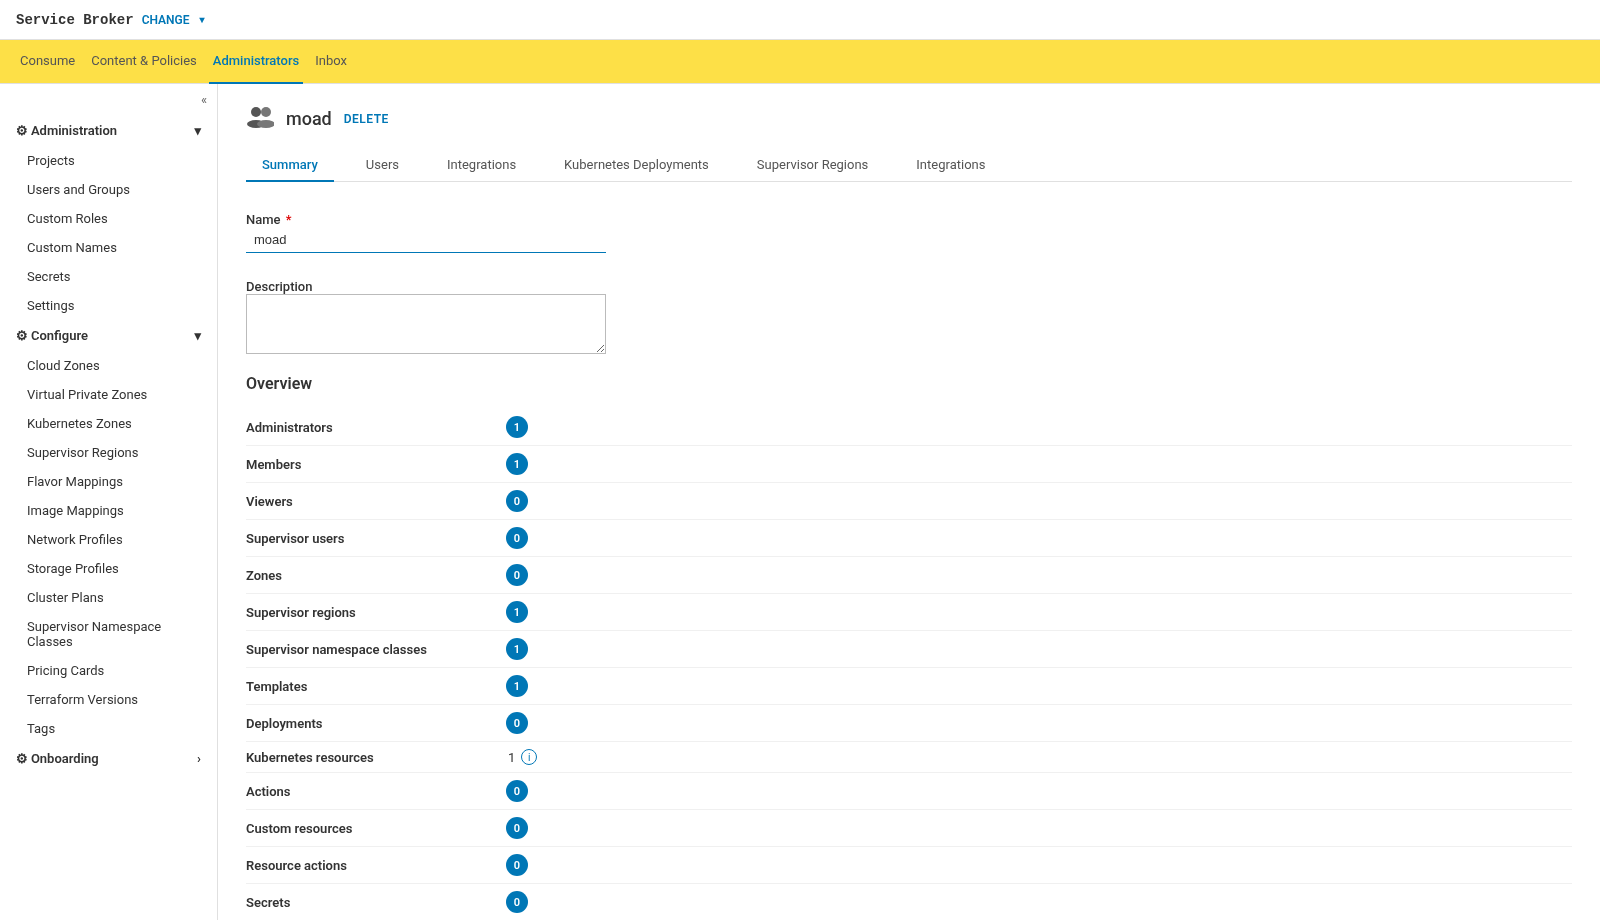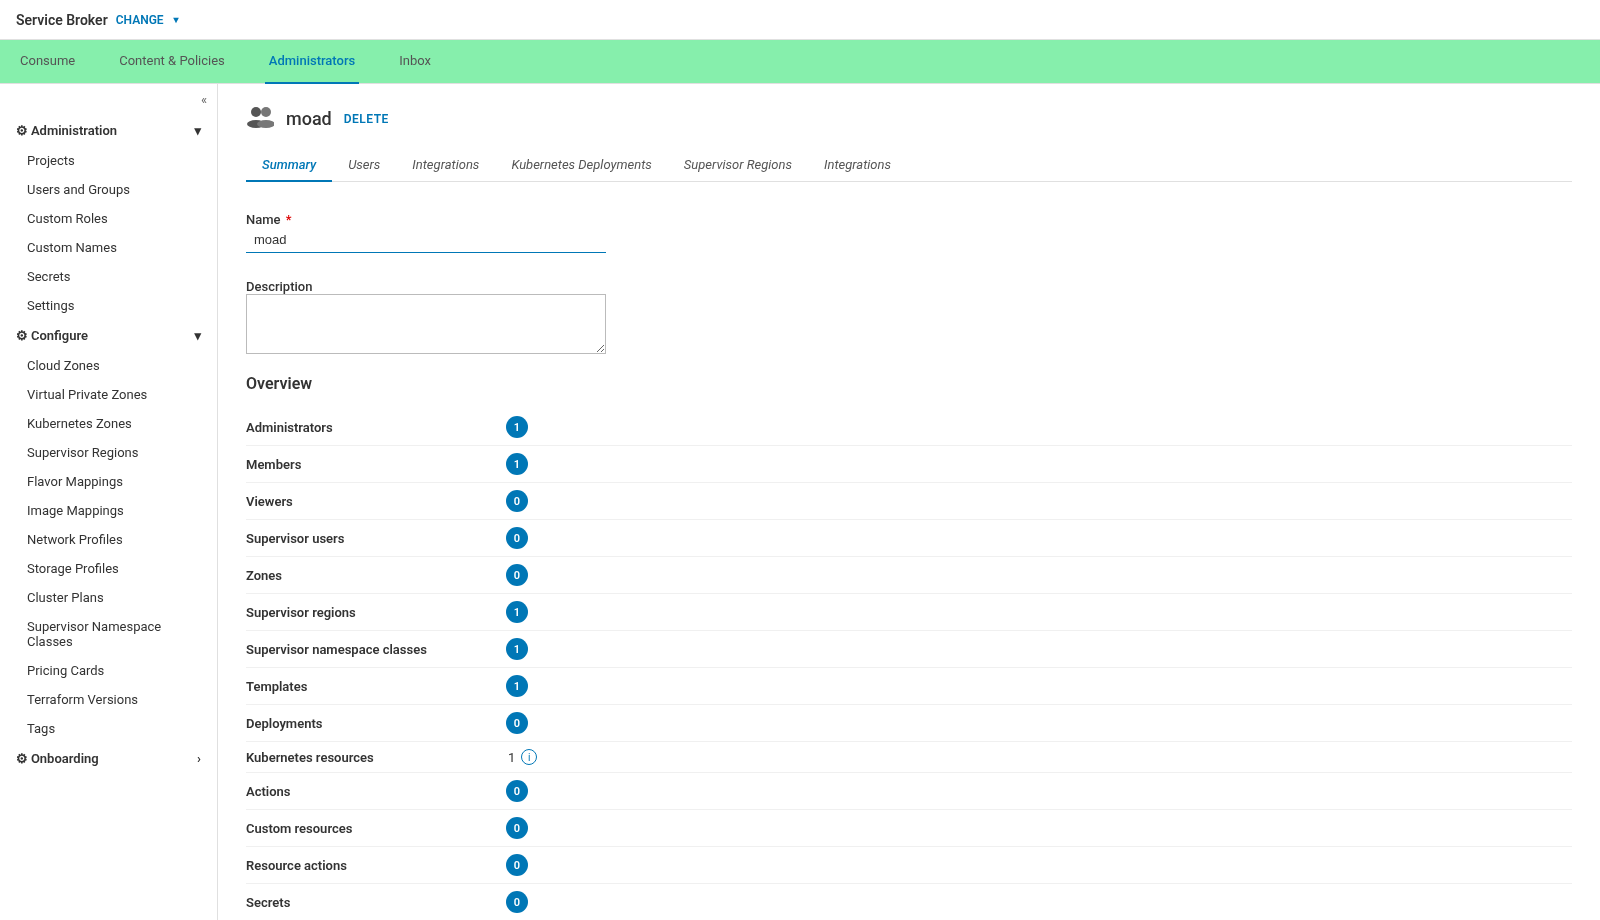--- a/index.html
+++ b/index.html
@@ -3,28 +3,28 @@
   <meta charset="utf-8">
   <style>
     * { box-sizing: border-box; margin: 0; padding: 0; }
     body { font-family: -apple-system, BlinkMacSystemFont, 'Segoe UI', Roboto, Arial, sans-serif; font-size: 13px; color: #333; background: #fff; display: flex; flex-direction: column; height: 920px; overflow: hidden; }
 
     
     .top-bar {
       display: flex; align-items: center; padding: 0 16px; height: 40px;
       border-bottom: 1px solid #e0e0e0; background: #fff; flex-shrink: 0;
     }
-    .top-bar-brand { font-size: 14px; font-weight: 600; color: #333; margin-right: 8px; }
+    .top-bar-brand { font-size: 14px; font-weight: 600; color: #333; margin-right: 8px; font-family: Liberation Mono, monospace; }
     .top-bar-change { color: #0077b6; font-size: 12px; font-weight: 600; cursor: pointer; display: flex; align-items: center; gap: 10px; }
     .chevron-down { font-size: 10px; }
 
     
     .nav-tabs {
       display: flex; align-items: center; padding: 0 16px; height: 44px;
-      border-bottom: 1px solid #e0e0e0; background: #86efac; flex-shrink: 0; gap: 36px;
+      border-bottom: 1px solid #e0e0e0; background: #fde047; flex-shrink: 0; gap: 8px;
     }
     .nav-tab { font-size: 13px; color: #555; cursor: pointer; padding: 0 4px; height: 44px; display: flex; align-items: center; border-bottom: 2px solid transparent; }
     .nav-tab.active { color: #0077b6; border-bottom: 2px solid #0077b6; font-weight: 500; }
 
     
     .main-layout { display: flex; flex: 1; overflow: hidden; }
 
     
     .sidebar { width: 218px; flex-shrink: 0; border-right: 1px solid #e0e0e0; overflow-y: auto; background: #fff; padding-bottom: 16px; }
     .sidebar-collapse-btn { display: flex; justify-content: flex-end; padding: 8px 10px; cursor: pointer; color: #666; }
@@ -35,21 +35,21 @@
     
     .content { flex: 1; overflow-y: auto; padding: 20px 28px; }
 
     
     .page-header { display: flex; align-items: center; gap: 12px; margin-bottom: 16px; }
     .page-header-icon { color: #555; font-size: 22px; }
     .page-header-title { font-size: 18px; font-weight: 500; color: #333; }
     .delete-btn { color: #0077b6; font-size: 12px; font-weight: 600; cursor: pointer; letter-spacing: 0.5px; }
 
     
-    .content-tabs { display: flex; gap: 0; border-bottom: 1px solid #e0e0e0; margin-bottom: 24px; font-style: italic; }
+    .content-tabs { display: flex; gap: 16px; border-bottom: 1px solid #e0e0e0; margin-bottom: 24px; }
     .content-tab { padding: 8px 16px; font-size: 13px; color: #555; cursor: pointer; border-bottom: 2px solid transparent; margin-bottom: -1px; }
     .content-tab.active { color: #0077b6; border-bottom: 2px solid #0077b6; font-weight: 500; }
 
     
     .form-row { display: flex; align-items: flex-start; margin-bottom: 20px; flex-direction: column; }
     .form-label { width: 180px; flex-shrink: 0; font-size: 13px; font-weight: 500; color: #333; padding-top: 6px; }
     .required-star { color: #d00; margin-left: 2px; }
     .form-input { width: 360px; padding: 5px 8px; font-size: 13px; border: none; border-bottom: 1px solid #0077b6; outline: none; color: #333; }
     .form-textarea { width: 360px; height: 60px; padding: 5px 8px; font-size: 13px; border: 1px solid #bbb; outline: none; color: #333; resize: both; }
 

